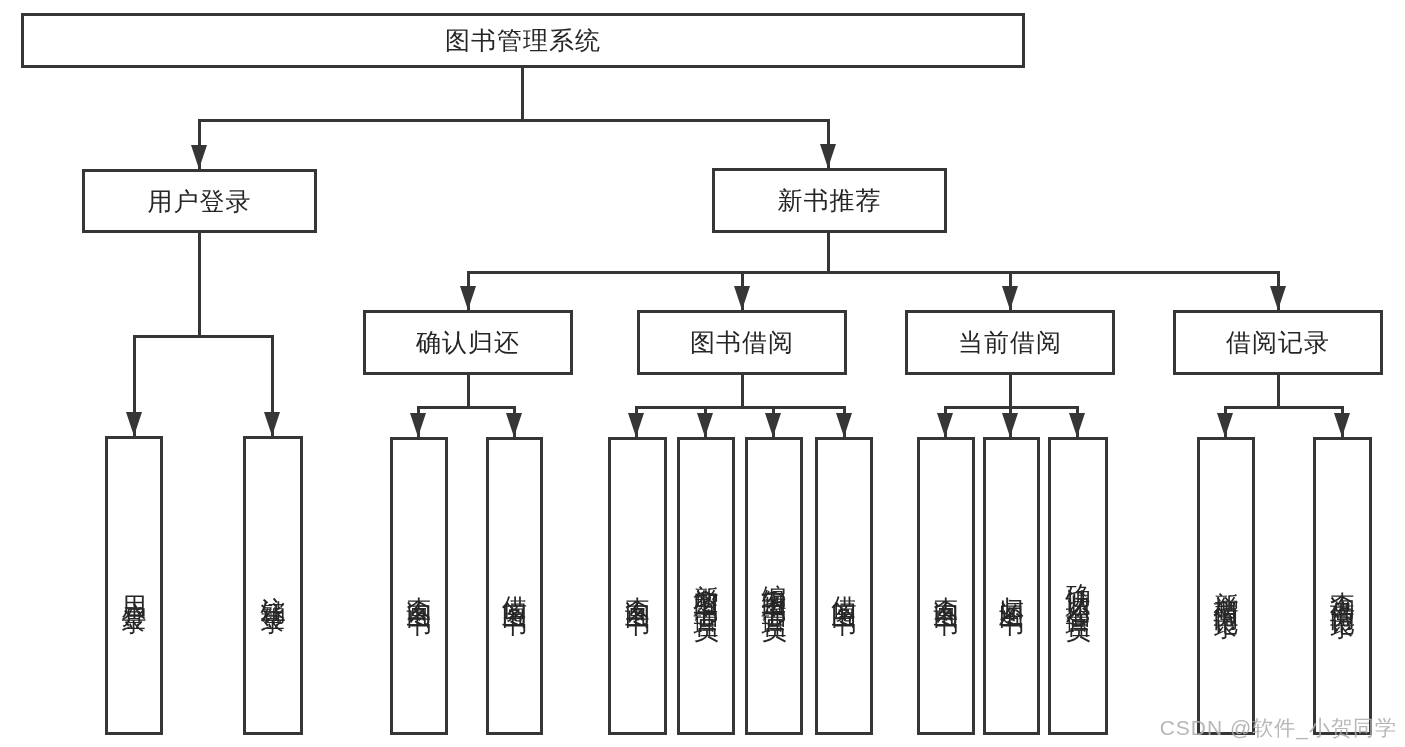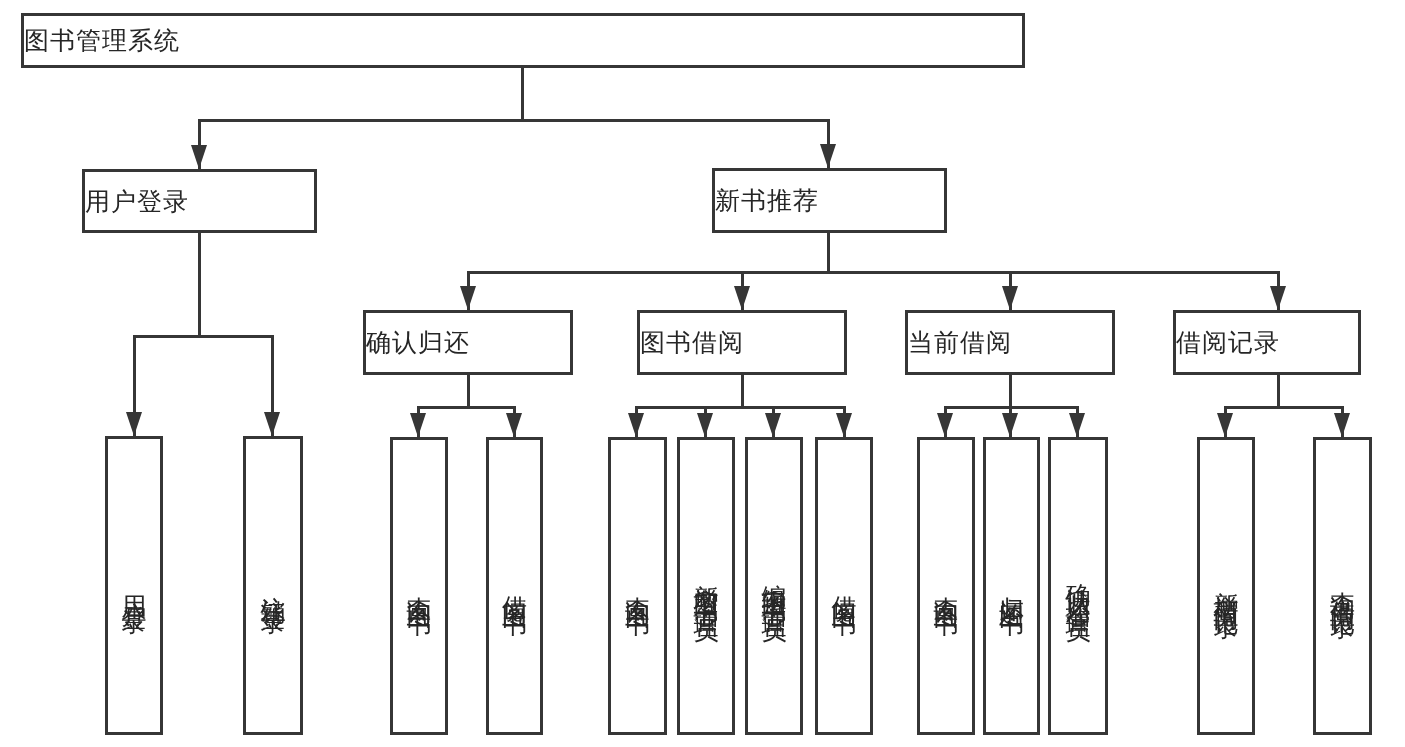--- a/index.html
+++ b/index.html
@@ -3,21 +3,21 @@
 <meta charset="utf-8">
 <style>
   html,body{margin:0;padding:0;background:#ffffff;}
   #canvas{
     position:relative;width:1405px;height:747px;background:#ffffff;overflow:hidden;
     font-family:"Liberation Sans","DejaVu Sans",sans-serif;
     color:#262626;
   }
   .node{
     position:absolute;box-sizing:border-box;border:3px solid #363636;background:#ffffff;
-    display:flex;align-items:center;justify-content:flex-start;
+    display:flex;align-items:center;justify-content:center;
     font-size:25px;color:#262626;letter-spacing:1px;
   }
   .vnode{
     position:absolute;box-sizing:border-box;border:3px solid #363636;background:#ffffff;
     display:flex;align-items:center;justify-content:center;
   }
   .vtext{
     writing-mode:vertical-rl;text-orientation:mixed;
     font-size:25px;letter-spacing:5px;color:#262626;line-height:1;
     white-space:nowrap;
@@ -78,21 +78,21 @@
 
   <div class="node" style="left:363px;top:310px;width:210px;height:65px;">
     <span>确认归还</span>
   </div>
   <div class="node" style="left:905px;top:310px;width:210px;height:65px;">
     <span>当前借阅</span>
   </div>
   <div class="node" style="left:637px;top:310px;width:210px;height:65px;">
     <span>图书借阅</span>
   </div>
-  <div class="node" style="left:1173px;top:310px;width:188px;height:65px;">
+  <div class="node" style="left:1173px;top:310px;width:210px;height:65px;">
     <span>借阅记录</span>
   </div>
 
   <div class="vline" style="left:467px;top:375px;height:34px;"></div>
   <div class="hline" style="left:417px;top:406px;width:99px;"></div>
   <div class="vline" style="left:417px;top:406px;height:31px;"></div>
   <div class="arrow" style="left:410px;top:413px;"></div>
   <div class="vline" style="left:513px;top:406px;height:31px;"></div>
   <div class="arrow" style="left:506px;top:413px;"></div>
 
@@ -160,14 +160,15 @@
     <span class="vtext">确认归还（管理员）</span>
   </div>
 
   <div class="vnode" style="left:1197px;top:437px;width:58px;height:298px;">
     <span class="vtext">新增借阅记录</span>
   </div>
   <div class="vnode" style="left:1313px;top:437px;width:59px;height:298px;">
     <span class="vtext">查询借阅记录</span>
   </div>
 
+  <div class="watermark">CSDN @软件_小贺同学</div>
 
 </div>
 
 </body></html>

